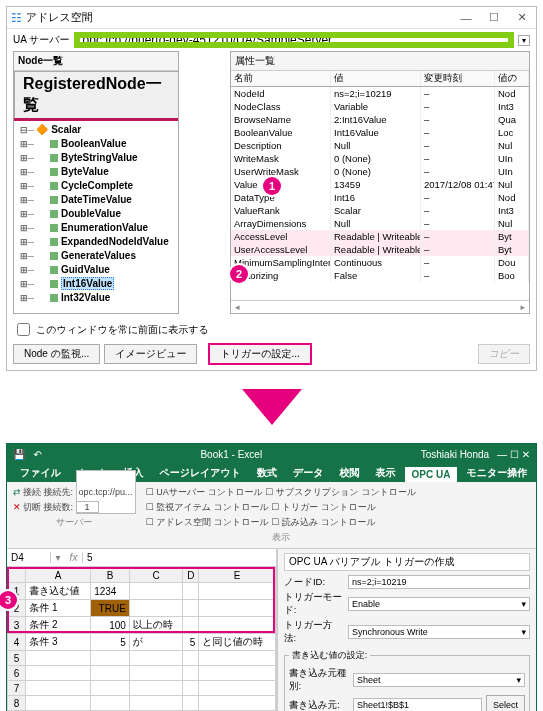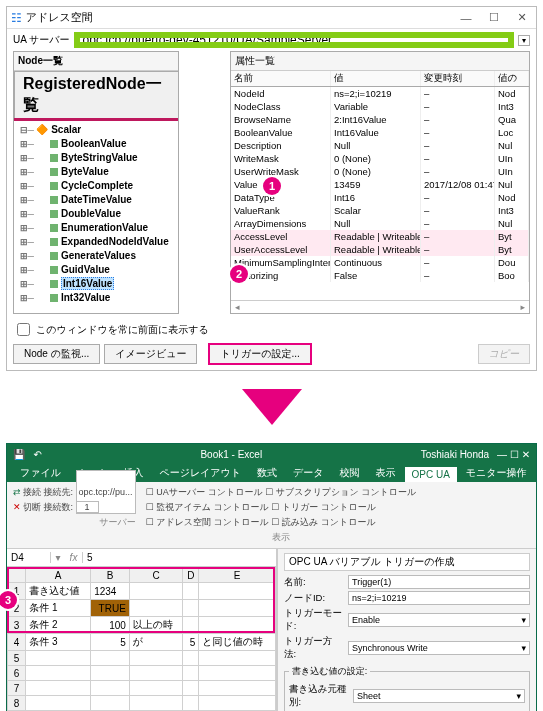--- a/index.html
+++ b/index.html
@@ -38,21 +38,21 @@
   .btn { font-size: 10px; padding: 2px 10px; background: #f3f3f3; border: 1px solid #aaa; }
   .btn.hl { outline: 2px solid #e6007e; outline-offset: -1px; margin-left: 8px; }
   .btn.dis { color: #aaa; border-color: #ccc; font-style: italic; }
   .arrow-down { width: 0; height: 0; border-left: 30px solid transparent; border-right: 30px solid transparent; border-top: 36px solid #e6007e; margin: 18px auto; }
 
   
   .xl { border: 1px solid #0a6b4a; margin: 6px; background: #fff; position: relative; }
   .xl-top { background: #157347; color: #fff; font-size: 10px; display: flex; align-items: center; height: 20px; padding: 0 6px; gap: 8px; }
   .xl-top .spacer { flex: 1; }
   .ribbon-tabs { display: flex; background: #157347; color: #fff; font-size: 10px; height: 18px; align-items: flex-end; padding-left: 6px; gap: 2px; }
-  .ribbon-tabs .rt { padding: 2px 7px; }
+  .ribbon-tabs .rt { padding: 2px 7px; font-weight: bold; }
   .ribbon-tabs .rt.active { background: #fff; color: #157347; }
   .ribbon { background: #f4f4f4; border-bottom: 1px solid #ccc; padding: 4px 6px; display: flex; gap: 10px; font-size: 9px; color: #444; }
   .ribbon .grp { display: flex; flex-direction: column; gap: 2px; }
   .chk::before { content: "☐ "; }
   .xl-body { display: flex; }
   .grid-side { width: 270px; border-right: 1px solid #ccc; position: relative; }
   .cellref { display: flex; align-items: center; font-size: 10px; border-bottom: 1px solid #ccc; height: 18px; }
   .cellref .name { width: 44px; border-right: 1px solid #ccc; padding: 0 4px; }
   .cellref .fx { width: 18px; text-align: center; color: #888; font-style: italic; border-right: 1px solid #ccc; }
   .cellref input { border: none; font-size: 10px; flex: 1; padding: 0 4px; }
@@ -262,21 +262,21 @@
       <div class="rt">モニター操作</div>
     </div>
   <div class="ribbon">
     <div class="grp">
       <div><span style="color:#157347">⇄ </span><span>接続</span>
         <span>接続先:</span>
         <span style="border:1px solid #bbb;padding:16px 2px;background:#fff">opc.tcp://pu...</span></div>
       <div><span style="color:#c00">✕ </span><span>切断</span>
         <span>接続数:</span>
         <span style="border:1px solid #bbb;padding:0 8px;background:#fff">1</span></div>
-      <div style="text-align:right;color:#888">サーバー</div>
+      <div style="text-align:center;color:#888">サーバー</div>
     </div>
     <div class="grp">
       <div><span class="chk">UAサーバー コントロール</span> <span class="chk">サブスクリプション コントロール</span></div>
       <div><span class="chk">監視アイテム コントロール</span> <span class="chk">トリガー コントロール</span></div>
       <div><span class="chk">アドレス空間 コントロール</span> <span class="chk">読み込み コントロール</span></div>
       <div style="text-align:center;color:#888">表示</div>
     </div>
   </div>
 
   <div class="xl-body">
@@ -380,24 +380,20 @@
           </tbody>
         </table>
       <div class="xl-hl" style="top:18px;left:0;width:268px;height:66px"></div>
       <div class="callout" style="top:42px;left:-8px">3</div>
 
     </div>
 
     <div class="dlg">
       <div class="ttl">OPC UA バリアブル トリガーの作成</div>
       <div class="frow">
-          <label>名前:</label>
-          <div class="val">Trigger(1)</div>
-        </div>
-      <div class="frow">
           <label>ノードID:</label>
           <div class="val">ns=2;i=10219</div>
         </div>
       <div class="frow">
           <label>トリガーモード:</label>
           <div class="val">
             <span>Enable</span>
             <span style="margin-left:auto">▾</span>
           </div>
         </div>

